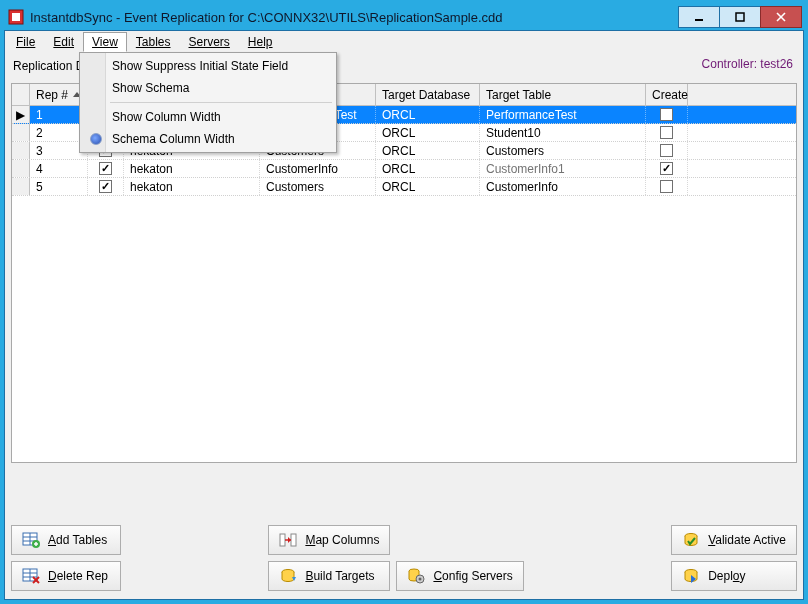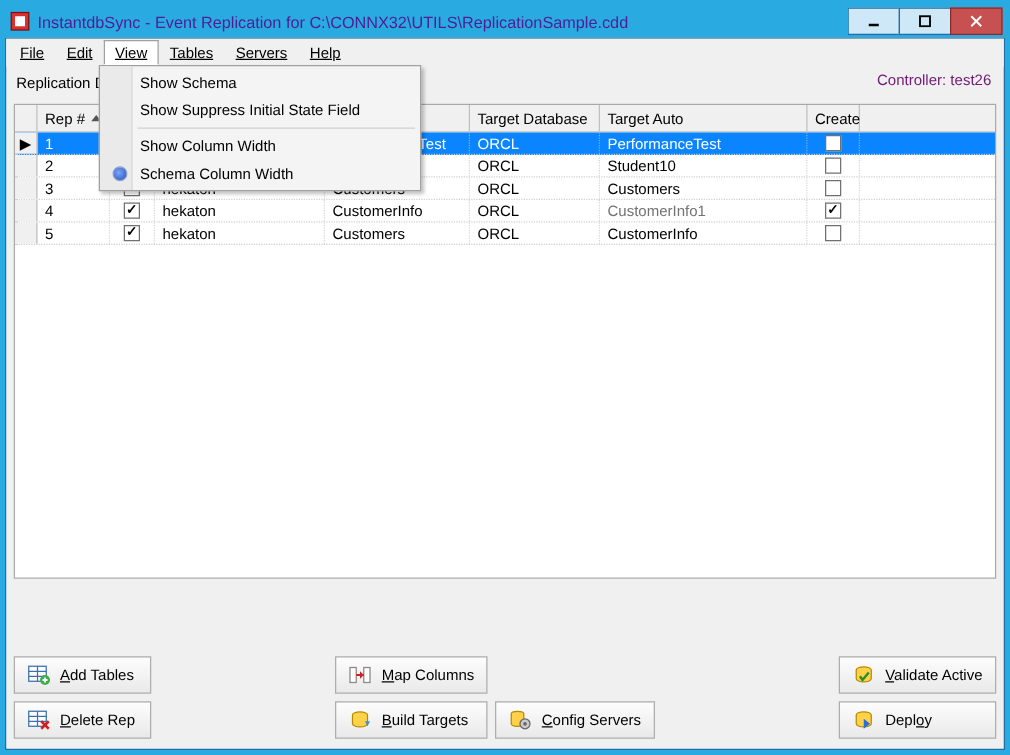--- a/index.html
+++ b/index.html
@@ -1,18 +1,18 @@
 <!DOCTYPE html>
 <html><head>
 <meta charset="utf-8">
 <style>
   * { box-sizing: border-box; margin: 0; padding: 0; }
   html, body { width: 808px; height: 604px; font-family: "Segoe UI", Tahoma, sans-serif; font-size: 12px; overflow: hidden; }
   .window { width: 808px; height: 604px; background: #29abe2; padding: 4px; display: flex; flex-direction: column; }
-  .titlebar { height: 26px; display: flex; align-items: center; color: #4c1d95; padding: 0 2px; }
+  .titlebar { height: 26px; display: flex; align-items: center; color: #0f172a; padding: 0 2px; }
   .titlebar .app-icon { width: 16px; height: 16px; margin: 0 6px 0 2px; }
   .titlebar .title-text { flex: 1; font-size: 13px; }
   .winbtns { display: flex; }
   .winbtn { width: 42px; height: 22px; border: 1px solid #1d6fa5; background: #cfe8f7; display: flex; align-items: center; justify-content: center; margin-left: -1px; }
   .winbtn.close { background: #c75050; border-color: #8a2b2b; color: #fff; }
   .client { flex: 1; background: #f0f0f0; border: 1px solid #1d6fa5; display: flex; flex-direction: column; position: relative; }
   .menubar { height: 22px; background: #f0f0f0; display: flex; align-items: center; padding: 0 2px; font-size: 12px; border-bottom: 1px solid #f0f0f0; }
   .menu-item { padding: 2px 8px; border: 1px solid transparent; }
   .menu-item.open { background: #fff; border: 1px solid #a0a0a0; border-bottom: 1px solid #fff; position: relative; z-index: 11; text-align: right; }
   .controller { position: absolute; right: 10px; top: 26px; font-size: 12px; color: #701a75; }
@@ -87,42 +87,42 @@
       <div class="menu-item"><span style="text-decoration:underline">File</span></div>
       <div class="menu-item"><span style="text-decoration:underline">Edit</span></div>
       <div class="menu-item open"><span style="text-decoration:underline">View</span></div>
       <div class="menu-item"><span style="text-decoration:underline">Tables</span></div>
       <div class="menu-item"><span style="text-decoration:underline">Servers</span></div>
       <div class="menu-item"><span style="text-decoration:underline">Help</span></div>
     </div>
 
     <div class="dropdown">
       <div class="dd-iconcol"></div>
+      <div class="dd-item">Show Suppress Initial State Field</div>
       <div class="dd-item">Show Schema</div>
-      <div class="dd-item">Show Suppress Initial State Field</div>
       <div class="dd-sep"></div>
       <div class="dd-item">Show Column Width</div>
       <div class="dd-item">
           <span class="bullet"></span>
           <span>Schema Column Width</span>
         </div>
     </div>
 
     <div class="controller">Controller: test26</div>
     <div class="rep-label">Replication Design</div>
 
     <div class="grid-wrap">
       <div class="grid-header">
         <div class="gh col-rowhead"></div>
         <div class="gh col-rep sortable">Rep #</div>
         <div class="gh col-active" style="overflow:hidden">Active</div>
         <div class="gh col-srcdb">Source Database</div>
         <div class="gh col-srctbl">Source Table</div>
         <div class="gh col-tgtdb">Target Database</div>
-        <div class="gh col-tgttbl">Target Auto</div>
+        <div class="gh col-tgttbl">Target Table</div>
         <div class="gh col-create">Create</div>
       </div>
       <div class="grid-body" id="grid-body">
           <div class="row selected">
             <div class="rowhead">▶</div>
             <div class="cell col-rep">1</div>
             <div class="cell col-active nohpad">
               <span class="chk checked"></span>
             </div>
             <div class="cell col-srcdb">hekaton</div>

